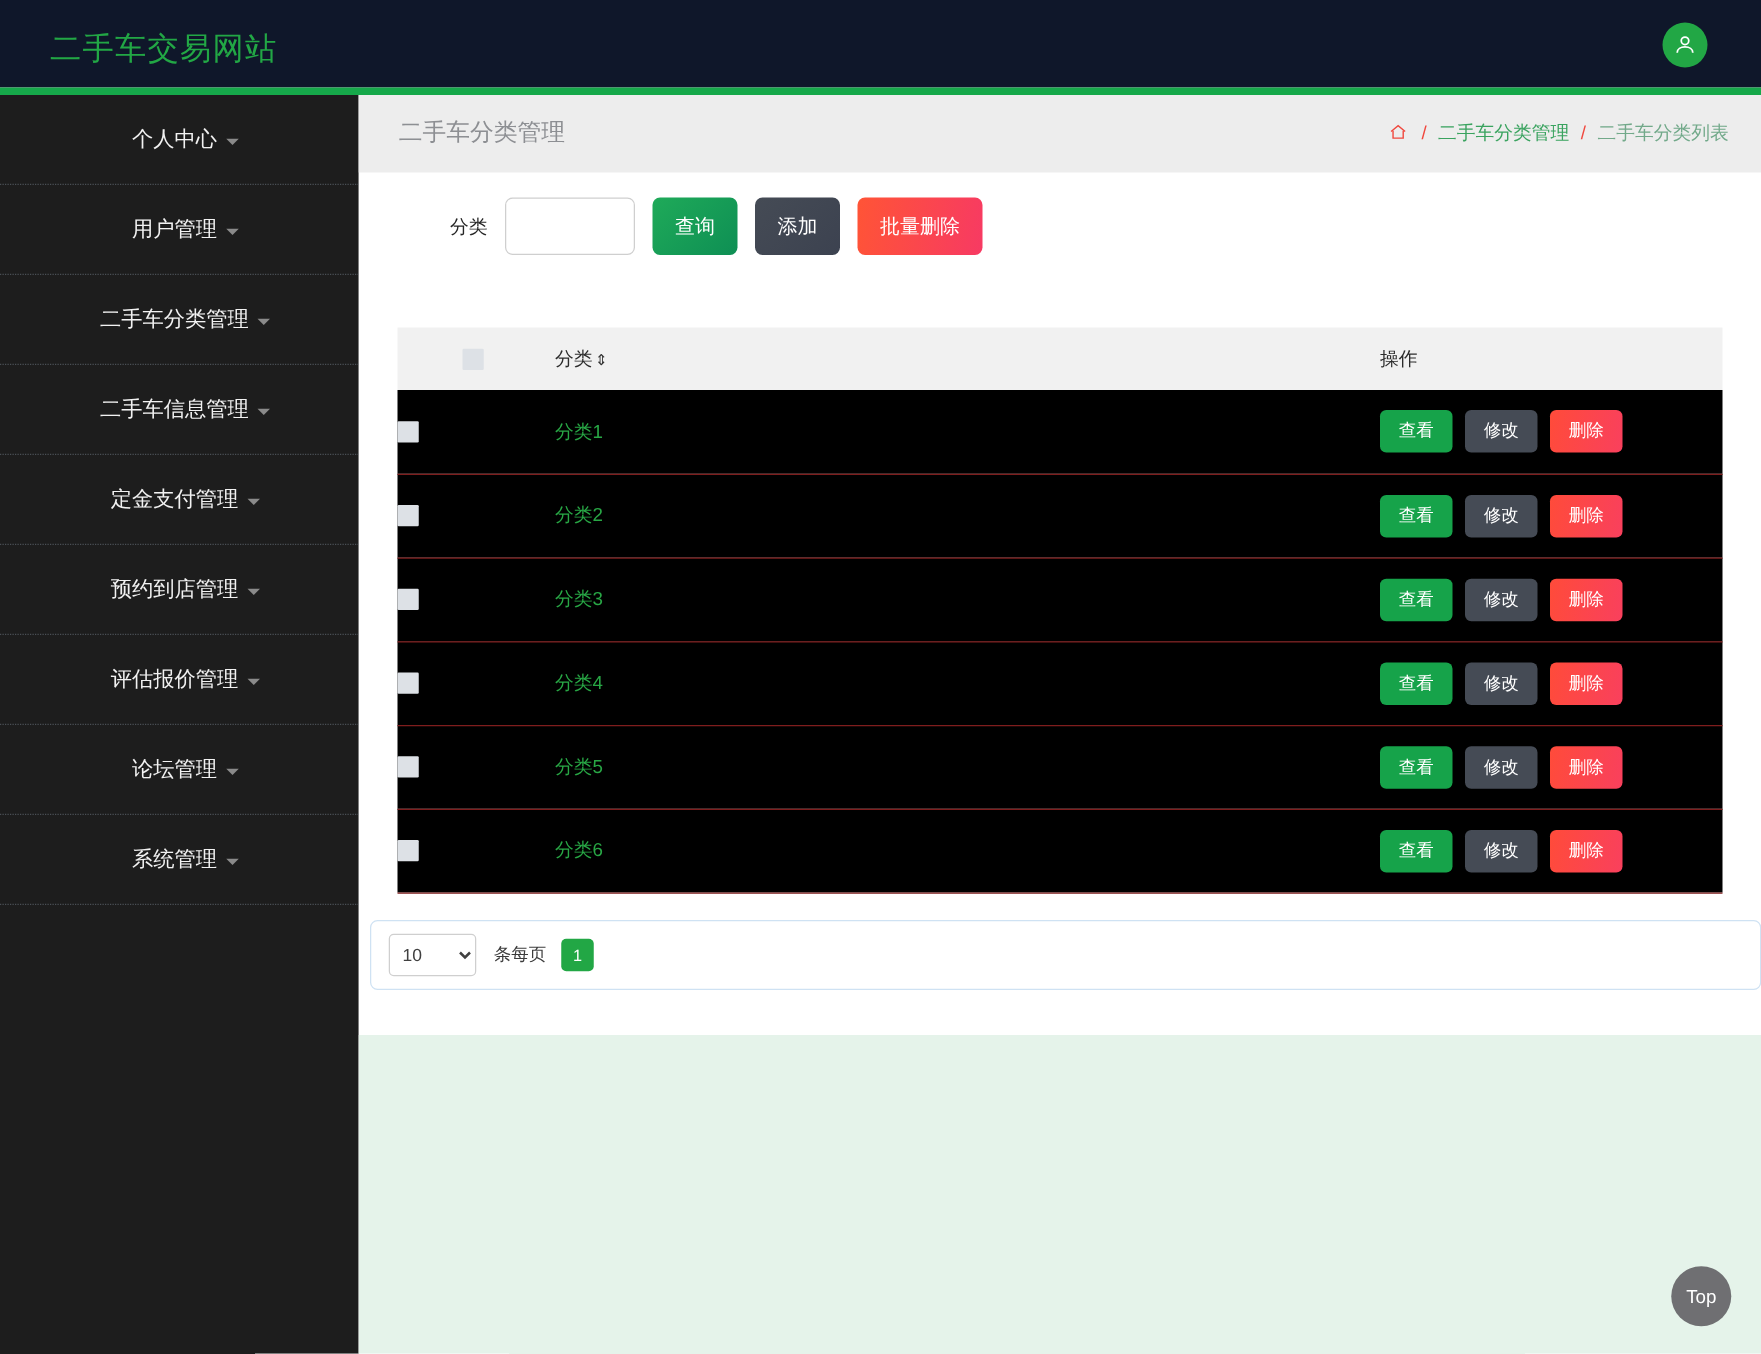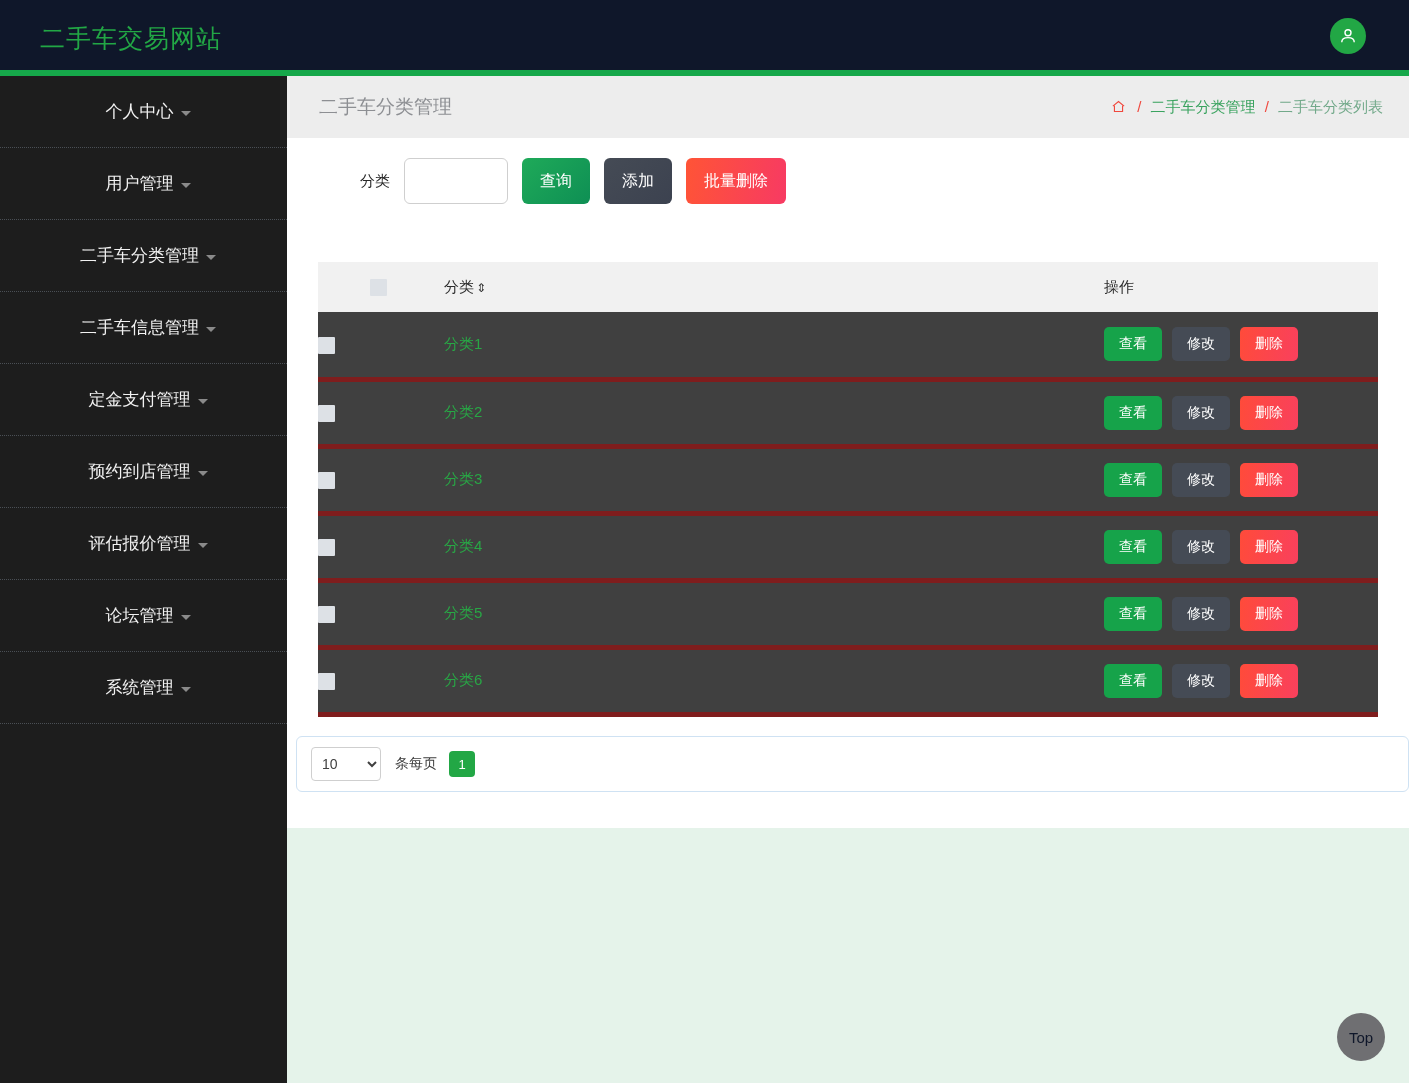--- a/index.html
+++ b/index.html
@@ -107,22 +107,22 @@
   
   .table-wrap {
     position:absolute; left:31px; top:186px; width:1060px;
   }
   .tbl { width:1060px; border-collapse:collapse; table-layout:fixed; }
   .tbl thead th {
     background:#f1f1f1; height:50px; font-size:15px; color:#2c2c2c;
     font-weight:normal; text-align:left; border:none; padding:0;
   }
   .tbl tbody td {
-    height:67px; border-bottom:5px solid #7f1d1d; padding:0;
-    font-size:15px; vertical-align:middle; background:#404040;
+    height:67px; border-bottom:1px solid #7f1d1d; padding:0;
+    font-size:15px; vertical-align:middle; background:#000000;
   }
   .col-check { width:126px; }
   .col-name  { width:496px; }
   .col-ops   { width:438px; }
   .cell-check { padding-left:52px; }
   .cell-name  { padding-left:0; }
   .chk {
     display:inline-block; width:17px; height:17px;
     background:#dde1e6; border:none; border-radius:1px;
     cursor:pointer; vertical-align:middle;
@@ -160,21 +160,21 @@
   }
 
   
   .footer-area {
     position:absolute; left:287px; top:828px; width:1122px; height:255px;
     background:#e5f3ea;
   }
   .top-btn {
     position:absolute; right:24px; bottom:22px;
     width:48px; height:48px; border-radius:50%;
-    background:#6f6f72; color:#0f172a; font-size:15px;
+    background:#6f6f72; color:#ffffff; font-size:15px;
     display:flex; align-items:center; justify-content:center;
     cursor:pointer;
   }
 </style>
 </head>
 <body>
 
 <div class="page">
 
   <div class="topbar">

